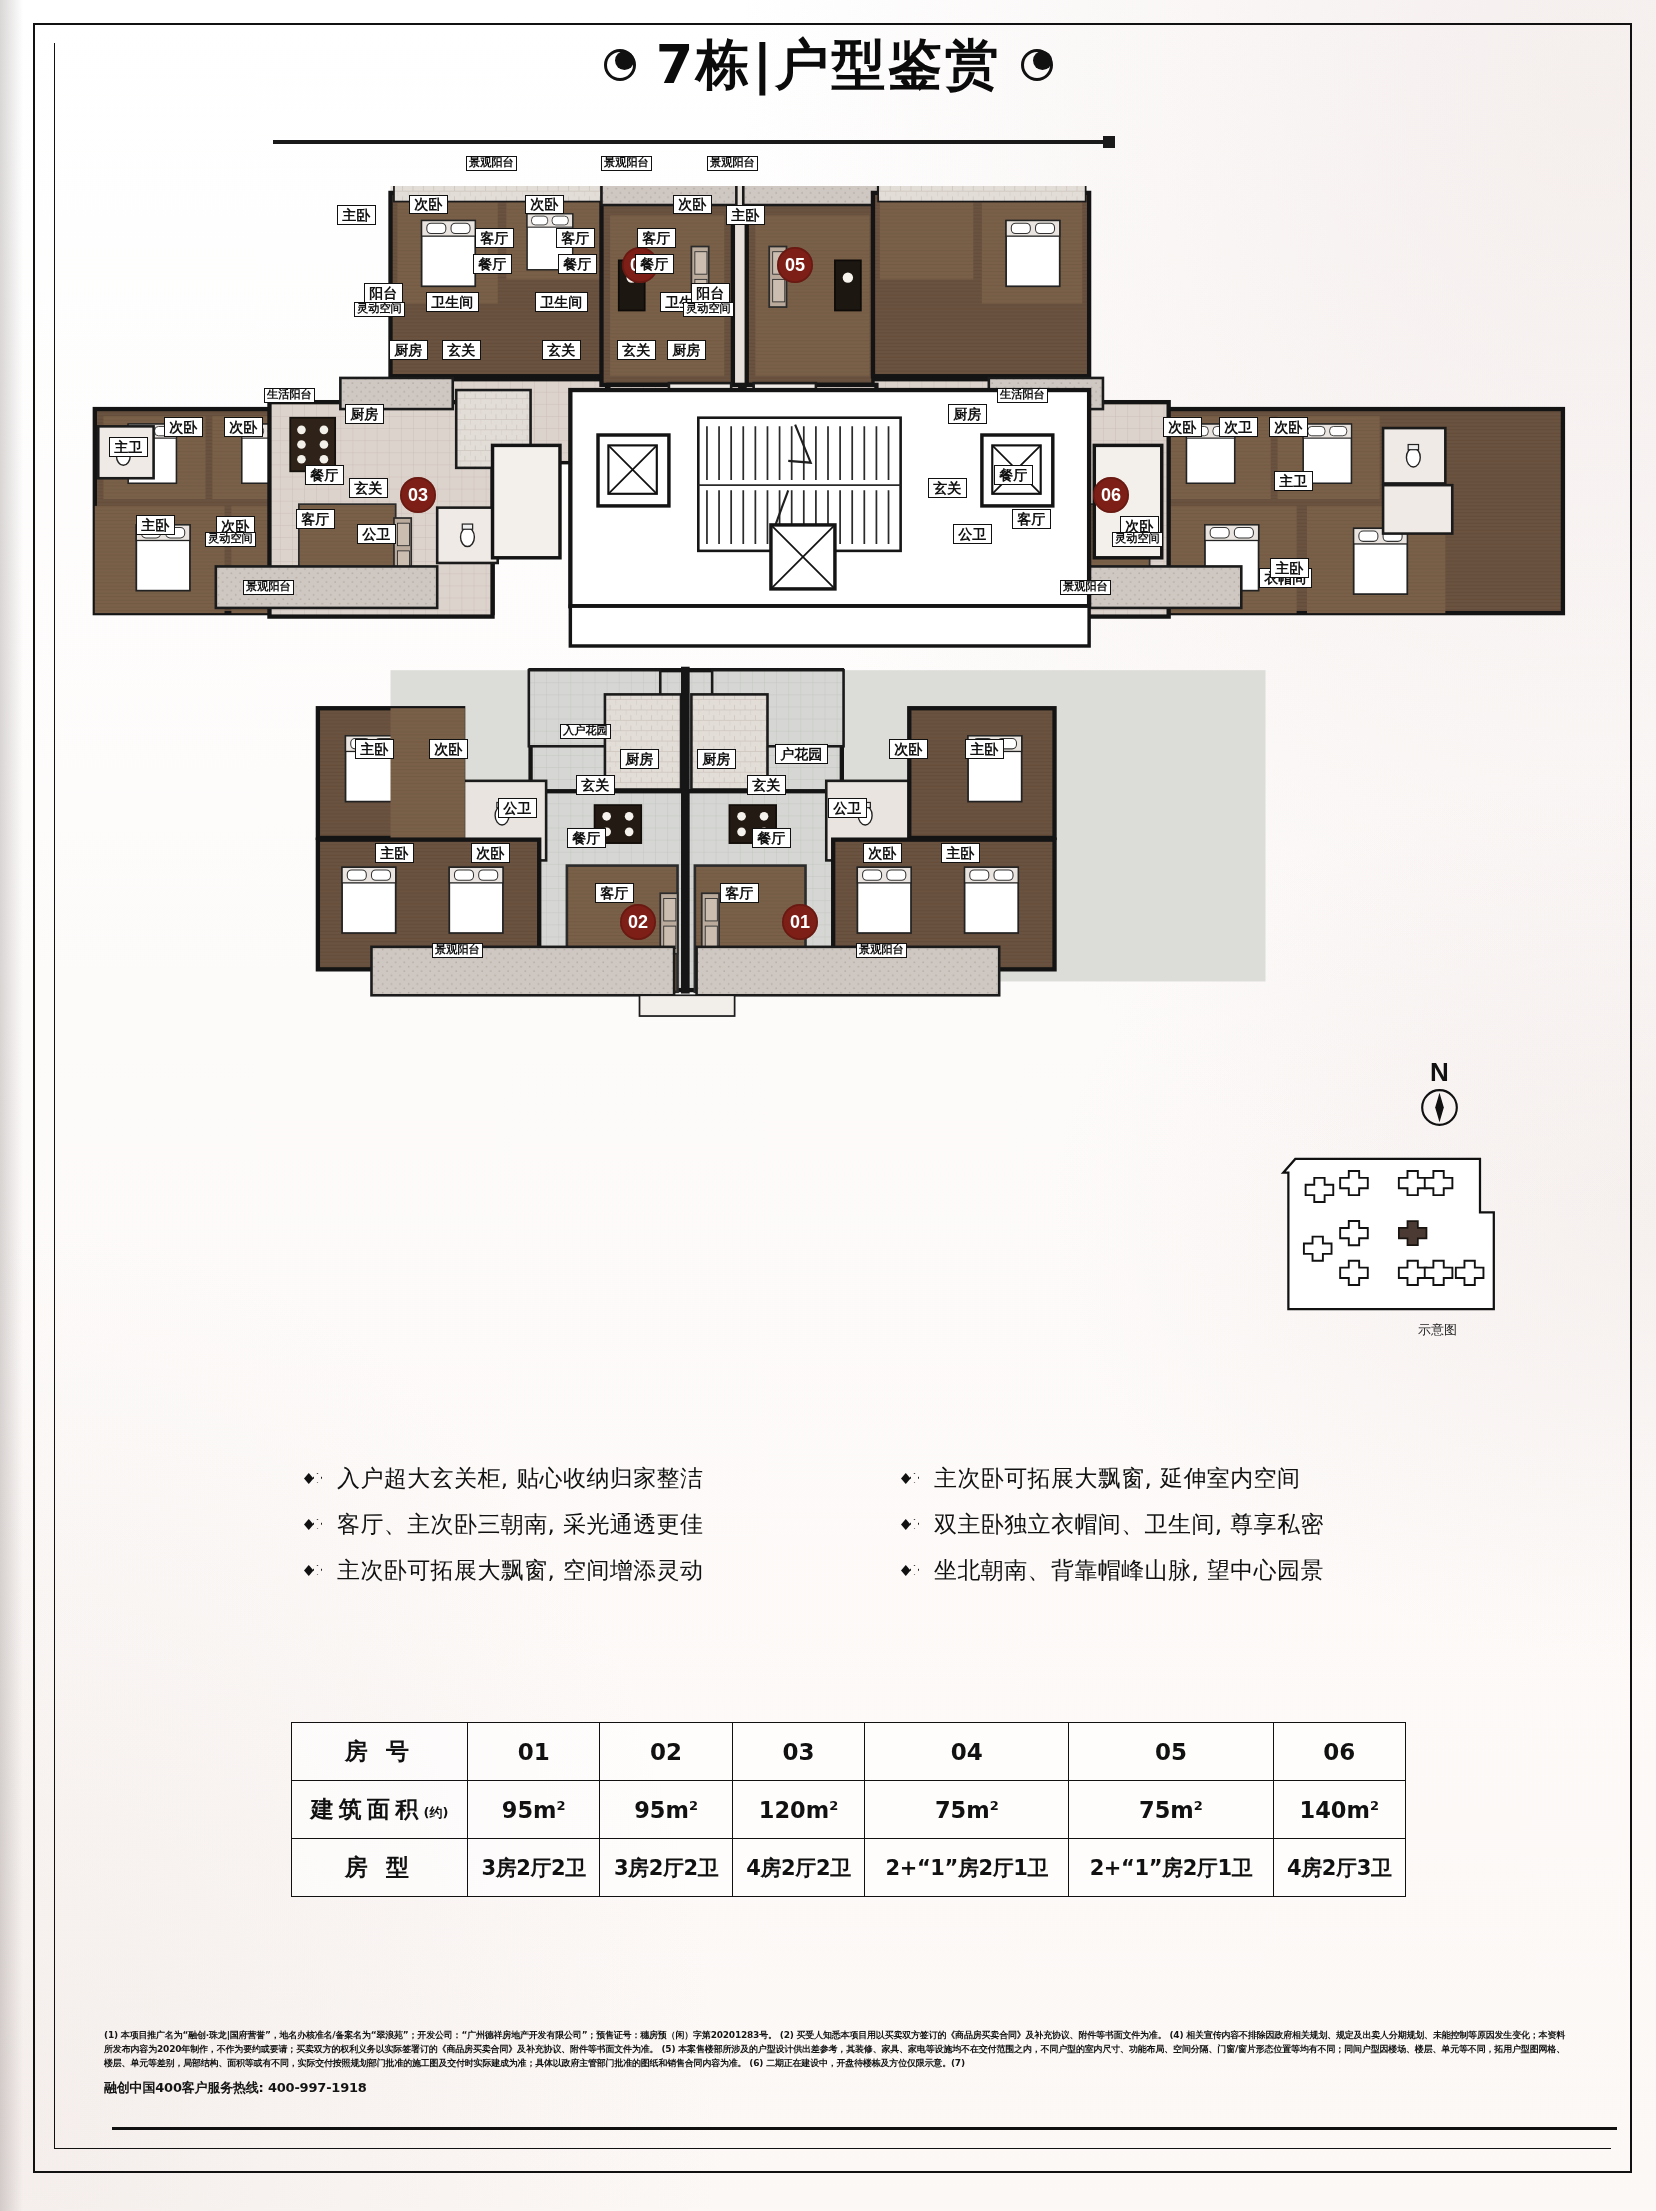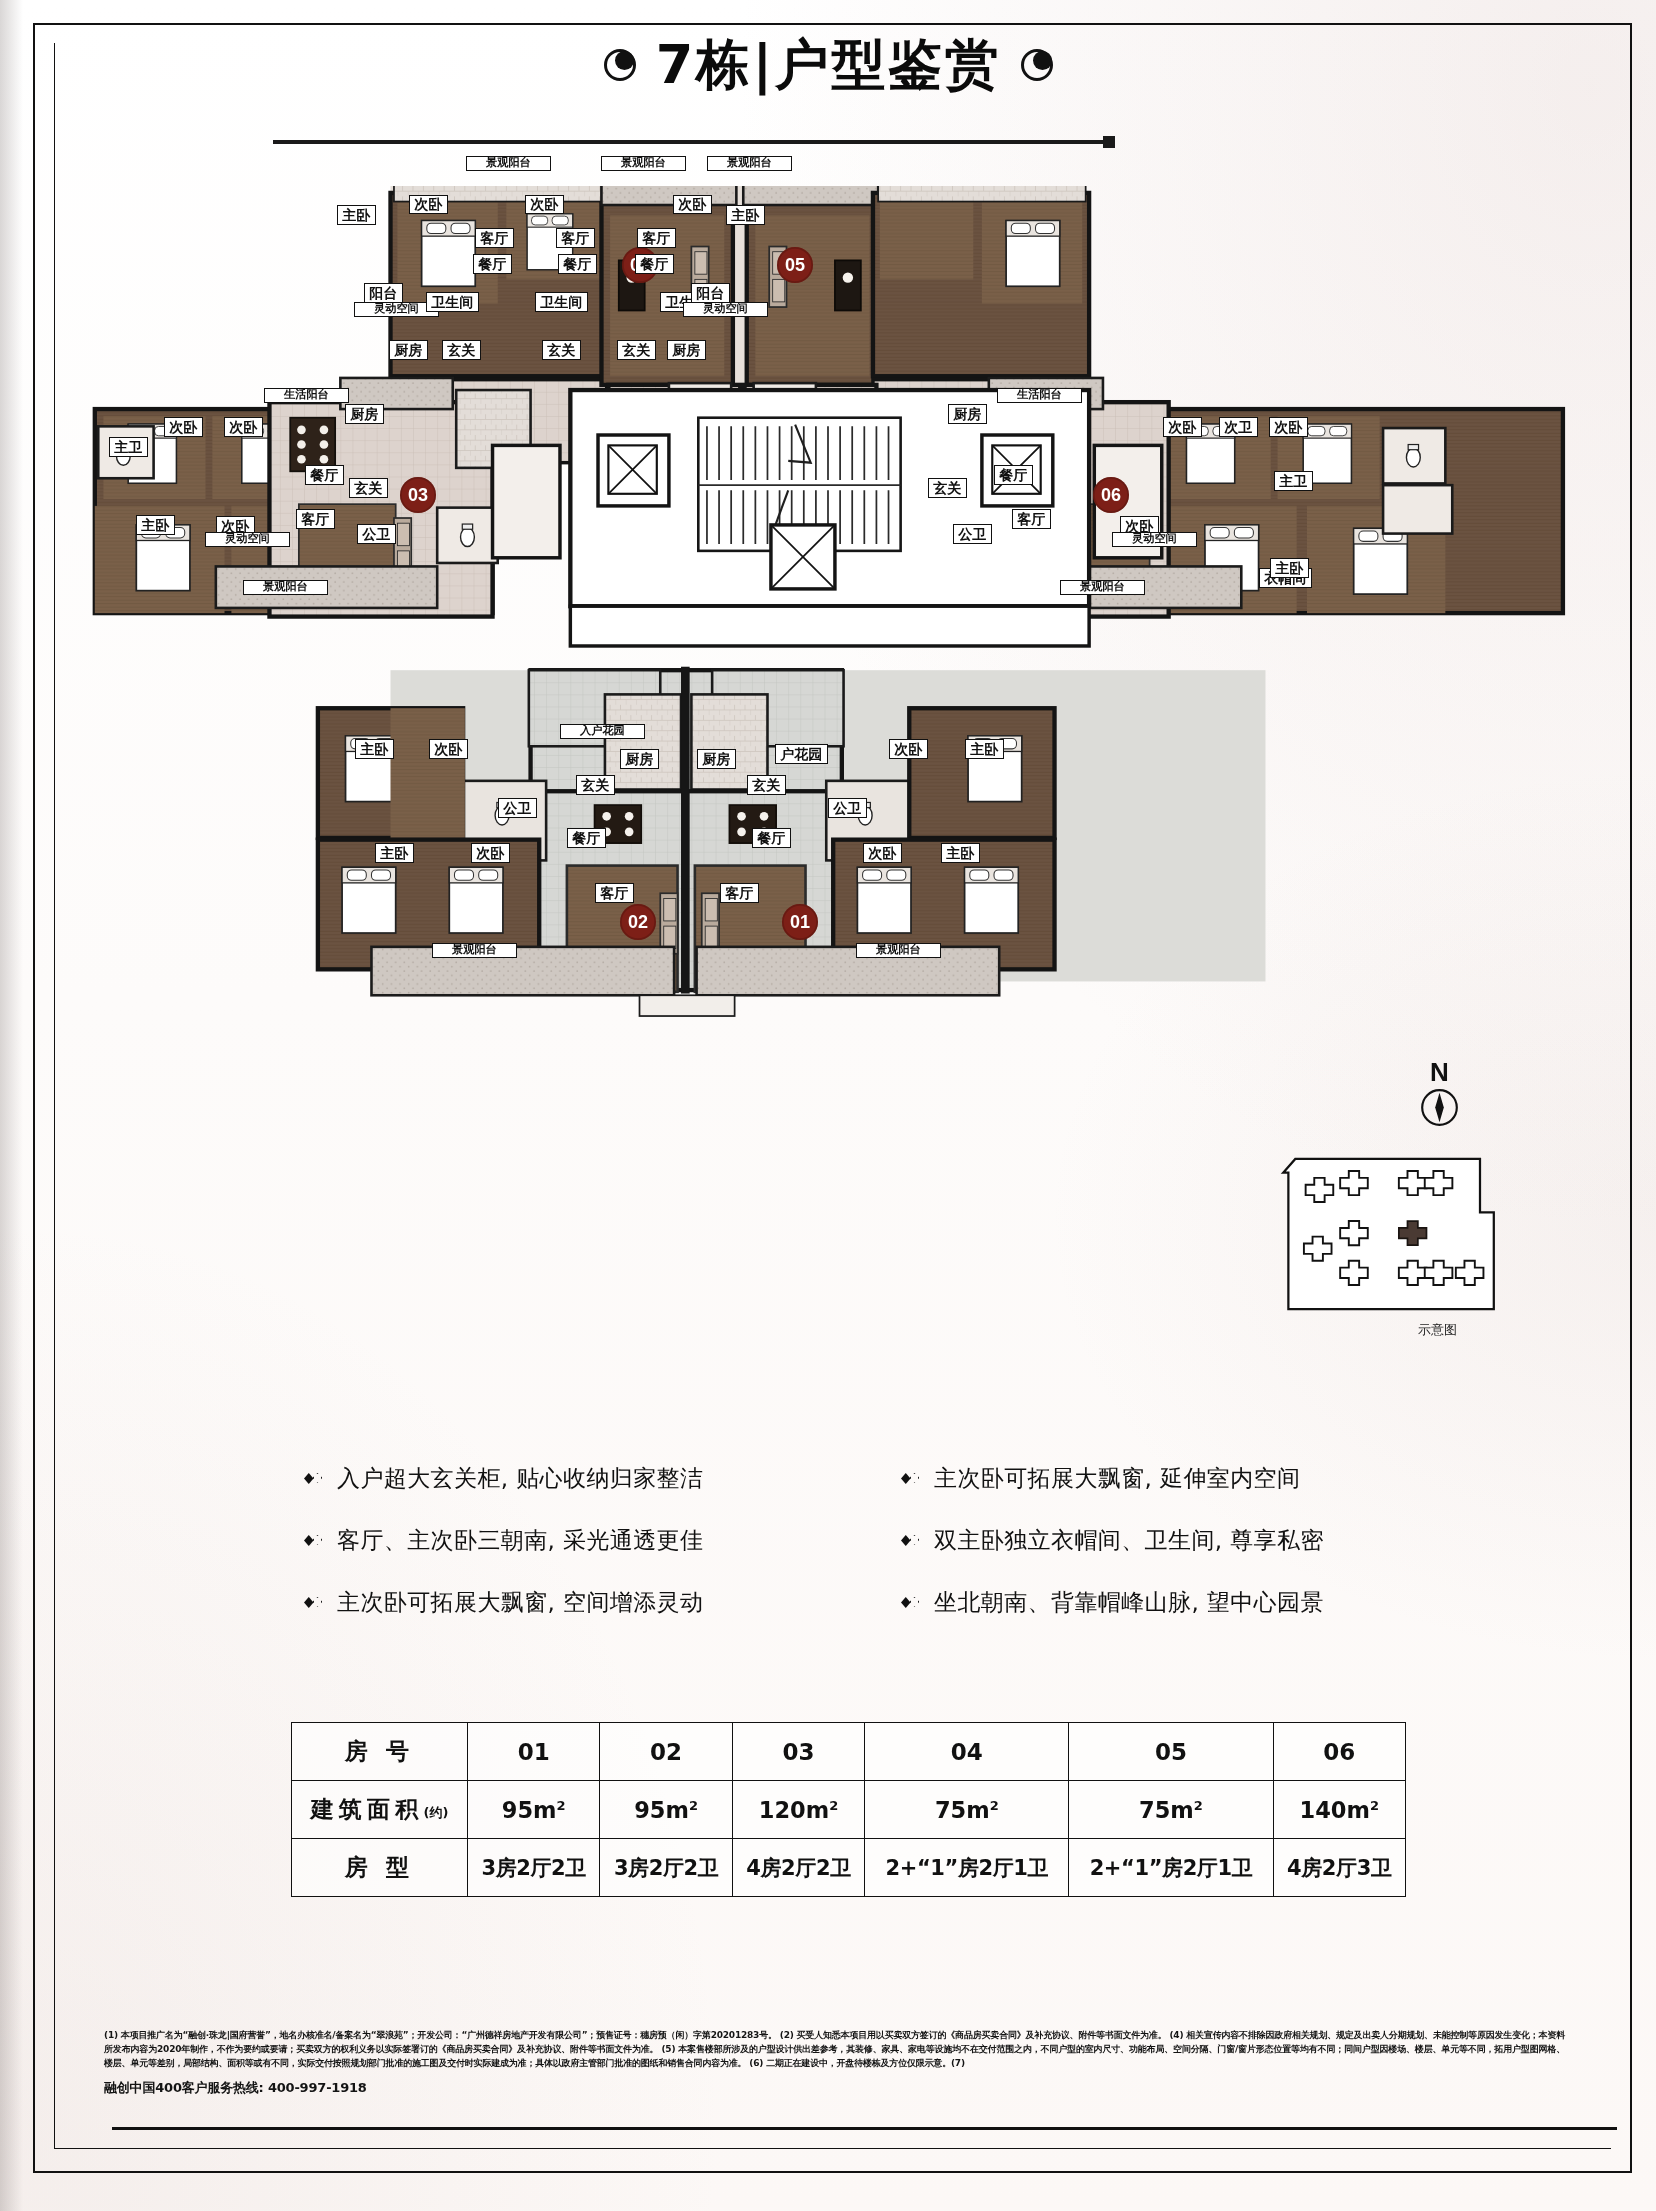--- a/index.html
+++ b/index.html
@@ -42,31 +42,31 @@
 
   
   .ubadge{position:absolute;width:36px;height:36px;border-radius:50%;
     background:#7d1f17;color:#fff;font-size:18px;font-weight:700;
     display:flex;align-items:center;justify-content:center;
     box-shadow:0 0 0 1.7px rgba(80,20,14,.45) inset;}
   
   .rlabel{position:absolute;border:1.7px solid #111;background:#fff;color:#111;
     font-size:14px;font-weight:700;padding:0.9px 4.3px;white-space:nowrap;line-height:1.15;
     font-family:"DejaVu Sans","Liberation Sans",sans-serif;}
-  .rlabel.sm{font-size:11.2px;padding:0 19px;border-width:0.9px;}
+  .rlabel.sm{font-size:11.2px;padding:0 2px;border-width:0.9px;}
 
   
   .compass{position:absolute;left:1409px;top:1059px;width:61px;text-align:center;}
   .compass .n{font-size:26px;font-weight:700;color:#111;line-height:1;}
   .keymap{position:absolute;left:1276px;top:1152px;width:225px;height:164px;}
   .keymap-cap{position:absolute;left:1418px;top:1321px;font-size:13px;color:#222;}
 
   
   .features{position:absolute;left:304px;top:1463px;width:1098px;
-    display:grid;grid-template-columns:597px 502px;row-gap:31px;}
+    display:grid;grid-template-columns:597px 502px;row-gap:15px;}
   .feat{display:flex;align-items:center;gap:14px;font-size:23px;color:#111;
     font-family:"DejaVu Sans","Liberation Sans",sans-serif;font-weight:500;letter-spacing:0.4px;}
   .fdia{flex:0 0 auto;width:19px;height:11.2px;position:relative;}
   .fdia::before,.fdia::after{content:"";position:absolute;top:0;width:9.5px;height:11.2px;
     background:#111;clip-path:polygon(50% 0,100% 50%,50% 100%,0 50%);}
   .fdia::before{left:0;}
   .fdia::after{left:8.6px;background:none;border:1.7px solid #111;width:7.8px;height:7.8px;top:0;
     clip-path:polygon(50% 0,100% 50%,50% 100%,0 50%);}
 
   

